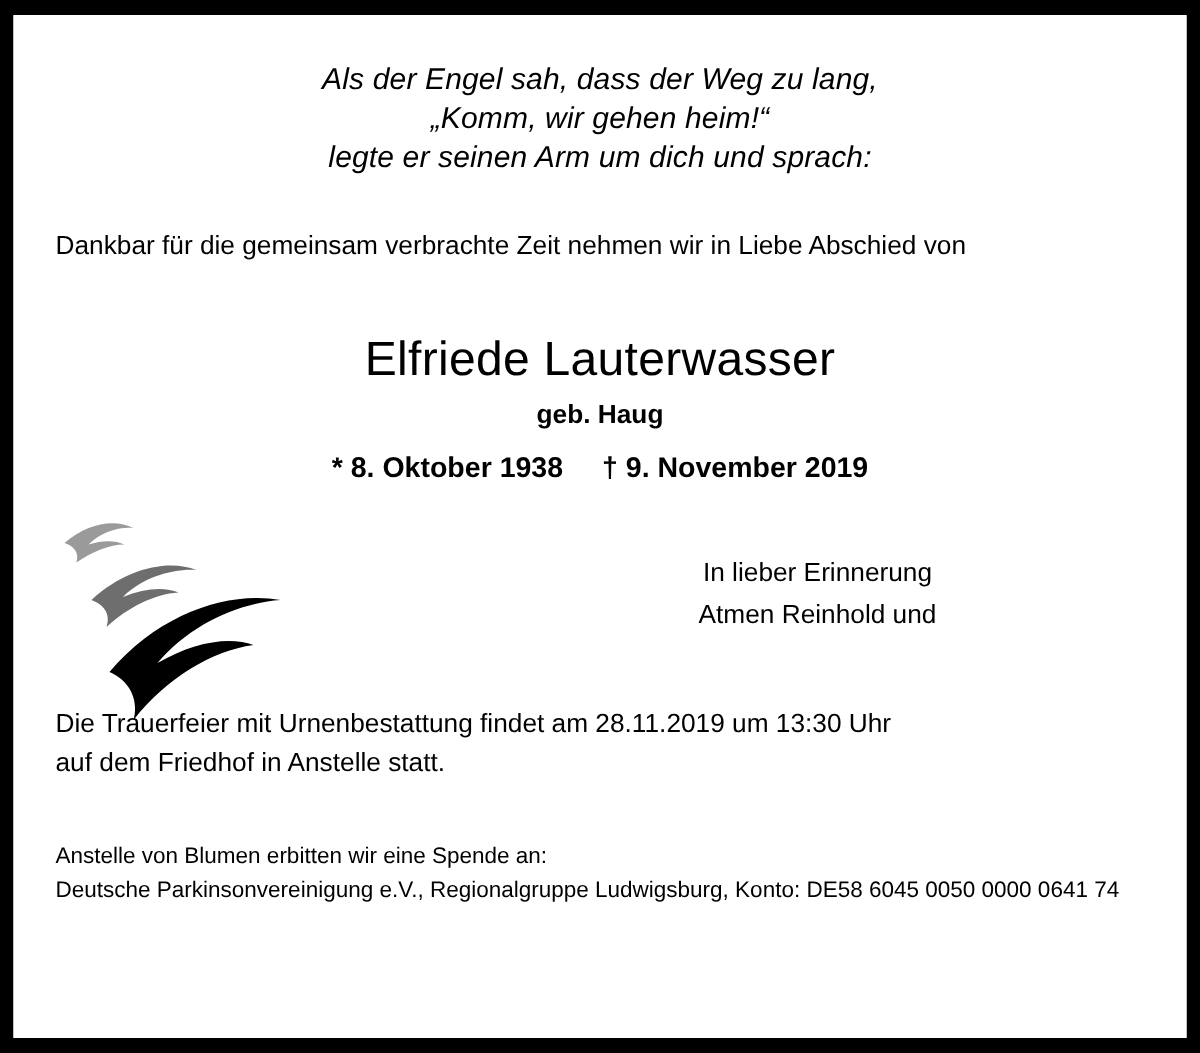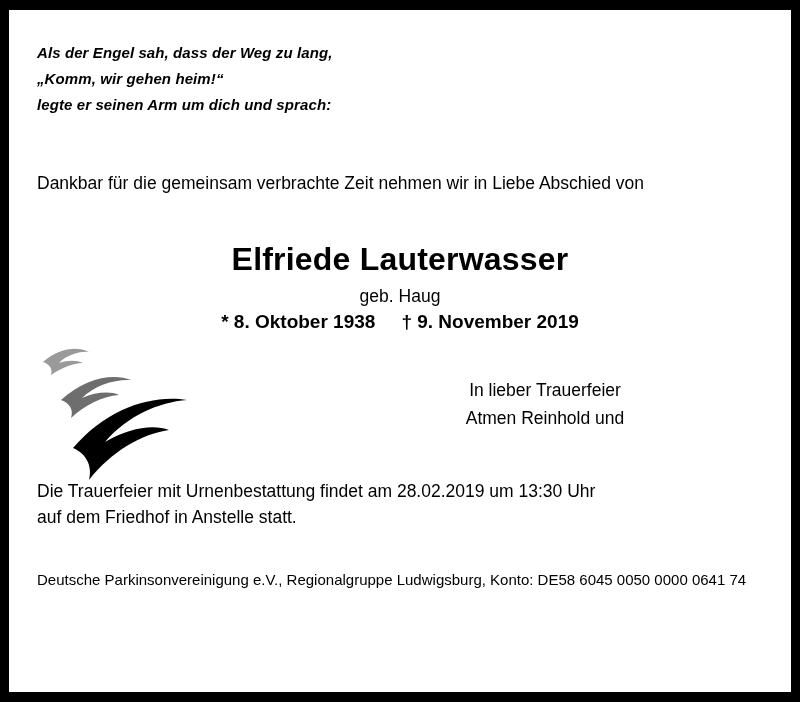--- a/index.html
+++ b/index.html
@@ -33,57 +33,58 @@
     box-sizing: border-box;
     width: 100%;
     height: 100%;
     background: #ffffff;
     padding: 30px 28px 18px 28px;
   }
 
   
   .poem {
     font-style: italic;
-    font-weight: bold;
-    font-size: 15px;
+    font-weight: normal;
+    font-size: 20px;
     line-height: 26px;
     letter-spacing: 0.1px;
+    text-align: center;
   }
   .poem div {
     white-space: pre;
   }
 
   
   .intro {
-    margin-top: 53px;
+    margin-top: 33px;
     font-size: 17.5px;
     line-height: 24px;
   }
 
   
   .name-block {
     text-align: center;
     margin-top: 45px;
   }
   .deceased-name {
     font-size: 32px;
-    font-weight: bold;
+    font-weight: normal;
     letter-spacing: 0.2px;
     line-height: 38px;
   }
   .maiden-name {
     font-size: 17.5px;
-    font-weight: normal;
+    font-weight: bold;
     margin-top: 7px;
     line-height: 22px;
   }
   .dates {
     font-size: 19px;
     font-weight: bold;
-    margin-top: 3px;
+    margin-top: 14px;
     line-height: 24px;
   }
   .dates .gap {
     display: inline-block;
     width: 26px;
   }
 
   
   .mourners {
     margin-top: 42px;
@@ -143,27 +144,28 @@
 
         <path d="M6 42 C22 28, 40 26, 52 32 C42 31, 30 35, 22 43 C31 40, 40 40, 46 43 C36 43, 24 48, 14 55 C16 48, 12 44, 6 42 Z" fill="#9a9a9a"></path>
 
         <path d="M24 80 C48 58, 76 53, 94 60 C78 59, 58 65, 45 78 C59 72, 73 71, 82 75 C66 76, 48 85, 34 98 C37 89, 32 83, 24 80 Z" fill="#6e6e6e"></path>
 
         <path d="M36 128 C70 88, 116 74, 150 80 C122 82, 90 96, 68 122 C92 108, 116 104, 132 110 C104 114, 74 132, 52 160 C56 145, 48 133, 36 128 Z" fill="#000000"></path>
       </svg>
     </div>
 
     <div class="mourners">
-      <div>In lieber Trauerfeier</div>
+      <div>In lieber Erinnerung</div>
       <div>Atmen Reinhold und</div>
     </div>
 
     <div class="funeral">
-      <div>Die Trauerfeier mit Urnenbestattung findet am 28.02.2019 um 13:30 Uhr</div>
+      <div>Die Trauerfeier mit Urnenbestattung findet am 28.11.2019 um 13:30 Uhr</div>
       <div>auf dem Friedhof in Anstelle statt.</div>
     </div>
 
     <div class="donation">
+      <div>Anstelle von Blumen erbitten wir eine Spende an:</div>
       <div>Deutsche Parkinsonvereinigung e.V., Regionalgruppe Ludwigsburg, Konto: DE58 6045 0050 0000 0641 74</div>
     </div>
 
   </div>
 </div>
 
 </body></html>

